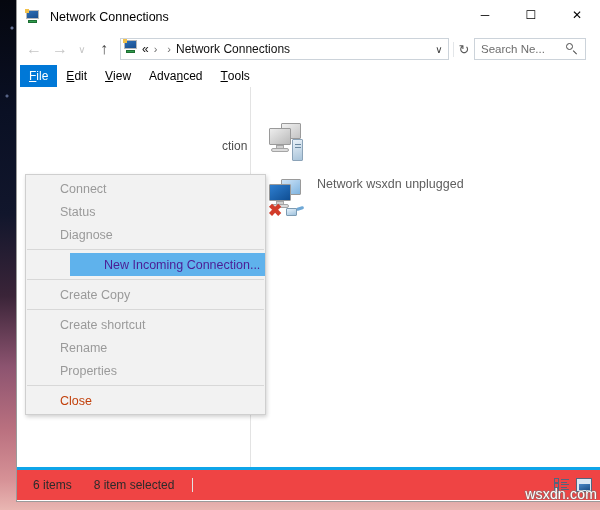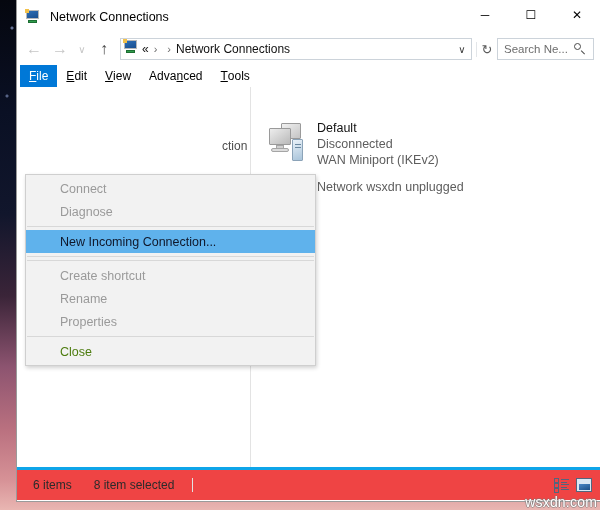--- a/index.html
+++ b/index.html
@@ -180,27 +180,27 @@
   }
   .addr-refresh {
     width: 20px;
     text-align: center;
     color: #5a5a5a;
     font-size: 13px;
     flex: 0 0 auto;
     border-left: 1px solid #e3e6e9;
   }
   .searchbox {
-    width: 97px;
+    width: 112px;
     height: 22px;
     border: 1px solid #ccd3da;
     background: #fff;
     display: flex;
     align-items: center;
-    margin-right: 6px;
+    margin-right: 14px;
     box-sizing: border-box;
   }
   .searchbox .ph {
     font-size: 11.5px;
     color: #6d6d6d;
     margin-left: 6px;
     flex: 1 1 auto;
     white-space: nowrap;
     overflow: hidden;
   }
@@ -467,42 +467,43 @@
     color: #5d5d5d;
     line-height: 16px;
     white-space: nowrap;
   }
 
   
   #file-menu {
     position: absolute;
     left: 8px;
     top: 87px;
-    width: 291px;
+    width: 241px;
     background: #f2f2f2;
     border: 1px solid #cfcfcf;
     box-shadow: 1px 2px 4px rgba(0,0,0,0.18);
     z-index: 50;
     padding: 2px 0 2px 0;
     box-sizing: border-box;
   }
   .mi {
     height: 23px;
     display: flex;
     align-items: center;
     padding-left: 34px;
     font-size: 12.5px;
     color: #3c3c3c;
     white-space: nowrap;
   }
-  .mi.enabled { color: #4d7c0f; }
+  .mi.enabled { color: #c2410c; }
   .mi.disabled { color: #9a9a9a; }
   .mi.highlight {
     background: #5fb2ec;
-    color: #0f172a;
+    color: #4c1d95;
+    margin-left: 44px;
   }
   .mi-sep {
     height: 1px;
     background: #d8d8d8;
     margin: 3px 1px 3px 1px;
   }
 
   
   .statusbar {
     height: 30px;
@@ -556,21 +557,21 @@
     position: absolute;
     left: 2px; bottom: 1px;
     width: 11px; height: 6px;
     background: linear-gradient(160deg,#4a86c5,#1d4f87);
   }
 
   
   #watermark {
     position: absolute;
     right: 3px;
-    bottom: 0;
+    bottom: 8px;
     font-size: 14px;
     color: #ffffff;
     font-family: "Liberation Sans", sans-serif;
     letter-spacing: .2px;
     text-shadow:
        1px 0 0 rgba(120,120,120,.55),
       -1px 0 0 rgba(120,120,120,.55),
        0 1px 0 rgba(120,120,120,.55),
        0 -1px 0 rgba(120,120,120,.55);
     z-index: 90;
@@ -694,25 +695,20 @@
 
     <div class="right-pane">
 
       <div class="net-item">
         <div class="net-icon grey">
           <span class="mon mon-back"></span>
           <span class="mon mon-front"></span>
           <span class="mon-stand"></span>
           <span class="mon-foot"></span>
           <span class="server-box"></span>
-        </div>
-        <div class="net-text">
-          <div class="net-name">Default</div>
-          <div class="net-sub">Disconnected</div>
-          <div class="net-sub">WAN Miniport (IKEv2)</div>
         </div>
       </div>
 
       <div class="net-item">
         <div class="net-icon blue">
           <span class="mon mon-back"></span>
           <span class="mon mon-front"></span>
           <span class="mon-stand"></span>
           <span class="mon-foot"></span>
           <span class="redx">✖</span>
@@ -723,24 +719,26 @@
         </div>
         <div class="net-text">
           <div class="net-sub">Network wsxdn unplugged</div>
         </div>
       </div>
 
     </div>
 
     <div id="file-menu">
       <div class="mi disabled">Connect</div>
+      <div class="mi disabled">Status</div>
       <div class="mi disabled">Diagnose</div>
       <div class="mi-sep"></div>
       <div class="mi highlight">New Incoming Connection...</div>
       <div class="mi-sep"></div>
+      <div class="mi disabled">Create Copy</div>
       <div class="mi-sep"></div>
       <div class="mi disabled">Create shortcut</div>
       <div class="mi disabled">Rename</div>
       <div class="mi disabled">Properties</div>
       <div class="mi-sep"></div>
       <div class="mi enabled">Close</div>
     </div>
 
   </div>
 

